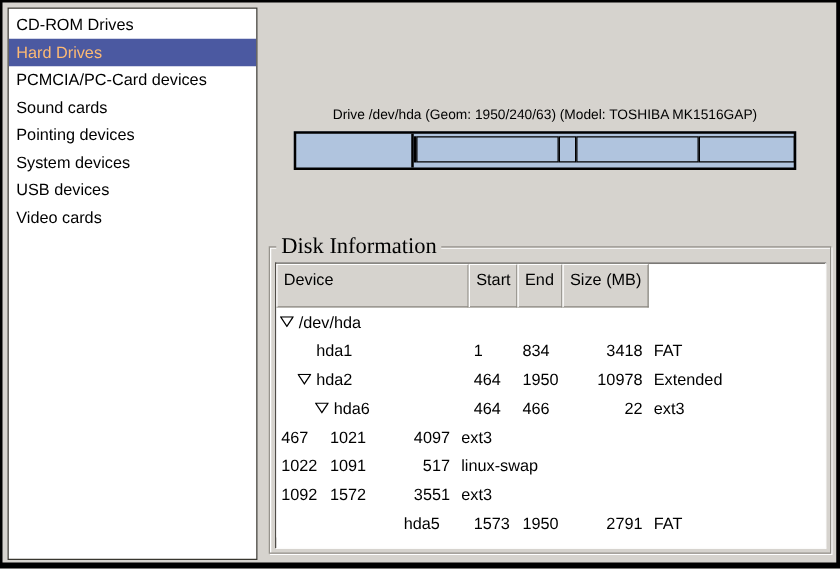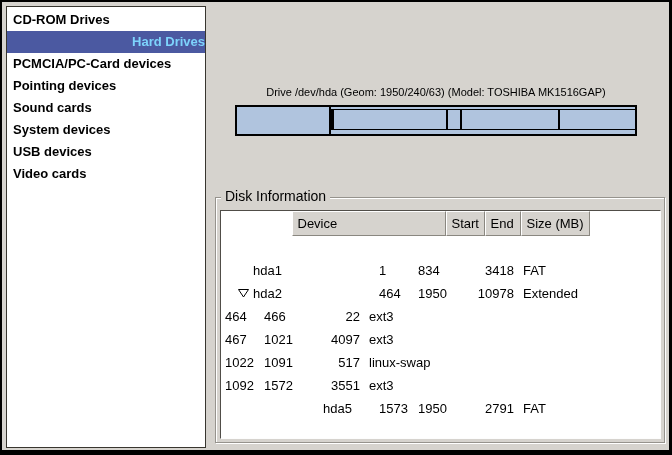--- a/index.html
+++ b/index.html
@@ -3,44 +3,44 @@
 <meta charset="utf-8">
 <style>
   html,body{margin:0;padding:0;background:#d6d3ce;}
   #app{position:relative;width:672px;height:455px;background:var(--bg,#d6d3ce);
        font-family:"Liberation Sans",sans-serif;color:#000;overflow:hidden;}
   .win-border{position:absolute;inset:0;border:2px solid var(--winborder,#000);
        border-right-width:3px;border-bottom-width:5px;pointer-events:none;z-index:50;}
 
   
   #sidebar{position:absolute;left:6px;top:6px;width:200px;height:442px;background:#fff;
-       border:1px solid #38362f;box-sizing:border-box;padding-top:2px;overflow:hidden;font-weight:bold;}
+       border:1px solid #38362f;box-sizing:border-box;padding-top:2px;overflow:hidden;}
   .sb-item{height:22px;line-height:22px;padding-left:6px;font-size:13px;white-space:nowrap;cursor:default;}
-  .sb-item.selected{background:var(--sel,#4b59a1);color:#7dd3fc;text-align:right;}
+  .sb-item.selected{background:var(--sel,#4b59a1);color:#fdba74;}
 
   
   #drive-title{position:absolute;left:220px;top:86px;width:432px;text-align:center;
        font-size:11px;white-space:nowrap;}
   #partition-bar{position:absolute;left:235px;top:105px;width:402px;height:31px;
        background:var(--barfill,#b0c4de);border:2px solid var(--barline,#000);box-sizing:border-box;}
   .bar-primary{position:absolute;left:0;top:0;bottom:0;box-sizing:border-box;
        border-right:2px solid var(--barline,#000);}
   .bar-logicals{position:absolute;right:0;top:2px;bottom:4px;display:flex;}
   .bar-seg{box-sizing:border-box;border:1px solid var(--barline,#000);height:100%;min-width:2px;}
 
   
   #disk-frame{position:absolute;left:215px;top:197px;width:450px;height:246px;box-sizing:border-box;
        border:1px solid #96938d;box-shadow:inset 1px 1px 0 #ffffff,1px 1px 0 #ffffff;}
   #frame-label{position:absolute;left:5px;top:-9px;background:var(--bg,#d6d3ce);
-       padding:0 4px;font-size:14px;line-height:15px;}
+       padding:0 4px;font-size:18px;line-height:15px;font-family:Liberation Serif, serif;}
 
   
   #disk-table{position:absolute;left:4px;top:12px;width:441px;height:229px;background:#fff;
        box-sizing:border-box;border:1px solid;border-color:#504d48 #fdfdfd #fdfdfd #504d48;overflow:hidden;}
-  #table-header{display:flex;height:25px;justify-content:center;}
+  #table-header{display:flex;height:35px;}
   .hcell{box-sizing:border-box;background:var(--bg,#d6d3ce);border:1px solid;
        border-color:#ffffff #8a8780 #8a8780 #ffffff;font-size:13px;line-height:23px;
        padding-left:5px;white-space:nowrap;overflow:hidden;cursor:default;}
   .col-device{flex:0 0 154px;width:154px;}
   .col-start{flex:0 0 39px;width:39px;}
   .col-end{flex:0 0 36px;width:36px;}
   .col-size{flex:0 0 69px;width:69px;}
   .col-type{flex:1;}
   #table-body{background:#fff;}
   .trow{display:flex;height:23px;font-size:13px;line-height:23px;cursor:default;}
@@ -55,22 +55,22 @@
 </head>
 <body>
 
 <div id="app" style="--bg: #d6d3ce; --winborder: #000000; --sel: #4b59a1; --barfill: #b0c4de; --barline: #000000;">
   <div class="win-border"></div>
 
   <div id="sidebar">
       <div class="sb-item">CD-ROM Drives</div>
       <div class="sb-item selected">Hard Drives</div>
       <div class="sb-item">PCMCIA/PC-Card devices</div>
+      <div class="sb-item">Sound cards</div>
       <div class="sb-item">Pointing devices</div>
-      <div class="sb-item">Sound cards</div>
       <div class="sb-item">System devices</div>
       <div class="sb-item">USB devices</div>
       <div class="sb-item">Video cards</div>
     </div>
 
   <div id="drive-title">Drive /dev/hda (Geom: 1950/240/63) (Model: TOSHIBA MK1516GAP)</div>
 
   <div id="partition-bar">
       <div class="bar-primary" style="width: 23.7%;"></div>
       <div class="bar-logicals" style="left: 23.7%;">
@@ -87,20 +87,29 @@
 
     <div id="disk-table">
       <div id="table-header">
           <div class="hcell col-device">Device</div>
           <div class="hcell col-start">Start</div>
           <div class="hcell col-end">End</div>
           <div class="hcell col-size">Size (MB)</div>
         </div>
       <div id="table-body">
           <div class="trow">
+            <div class="tcell c-device col-device">
+              <span class="indent" style="width: 3px;"></span>
+              <span class="exp-slot">
+                <svg width="11" height="9" viewBox="0 0 11 9">
+                  <polygon points="0.5,0.5 10.5,0.5 5.5,8" fill="#ffffff" stroke="#000000"></polygon>
+                </svg>
+              </span>
+              <span>/dev/hda</span>
+            </div>
             <div class="tcell c-start col-start"></div>
             <div class="tcell c-end col-end"></div>
             <div class="tcell c-size col-size"></div>
             <div class="tcell c-type col-type"></div>
           </div>
           <div class="trow">
             <div class="tcell c-device col-device">
               <span class="indent" style="width: 17px;"></span>
               <span class="exp-slot"></span>
               <span>hda1</span>
@@ -119,20 +128,29 @@
                 </svg>
               </span>
               <span>hda2</span>
             </div>
             <div class="tcell c-start col-start">464</div>
             <div class="tcell c-end col-end">1950</div>
             <div class="tcell c-size col-size">10978</div>
             <div class="tcell c-type col-type">Extended</div>
           </div>
           <div class="trow">
+            <div class="tcell c-device col-device">
+              <span class="indent" style="width: 31px;"></span>
+              <span class="exp-slot">
+                <svg width="11" height="9" viewBox="0 0 11 9">
+                  <polygon points="0.5,0.5 10.5,0.5 5.5,8" fill="#ffffff" stroke="#000000"></polygon>
+                </svg>
+              </span>
+              <span>hda6</span>
+            </div>
             <div class="tcell c-start col-start">464</div>
             <div class="tcell c-end col-end">466</div>
             <div class="tcell c-size col-size">22</div>
             <div class="tcell c-type col-type">ext3</div>
           </div>
           <div class="trow">
             <div class="tcell c-start col-start">467</div>
             <div class="tcell c-end col-end">1021</div>
             <div class="tcell c-size col-size">4097</div>
             <div class="tcell c-type col-type">ext3</div>

